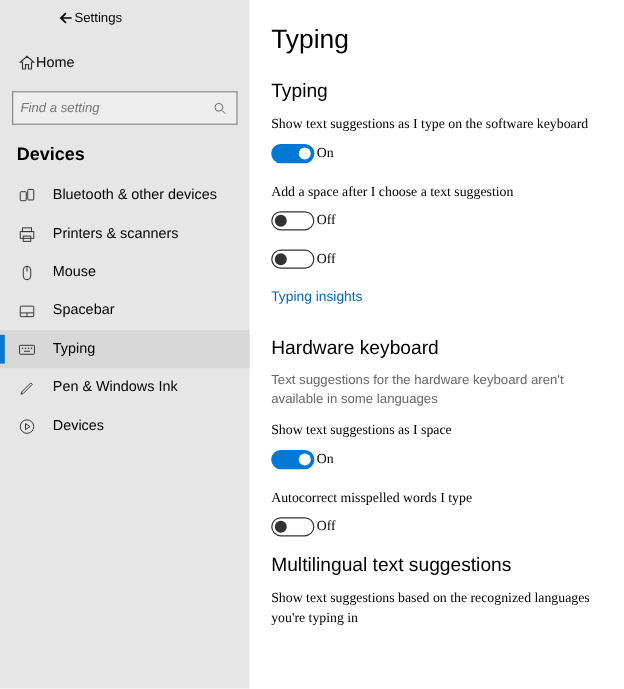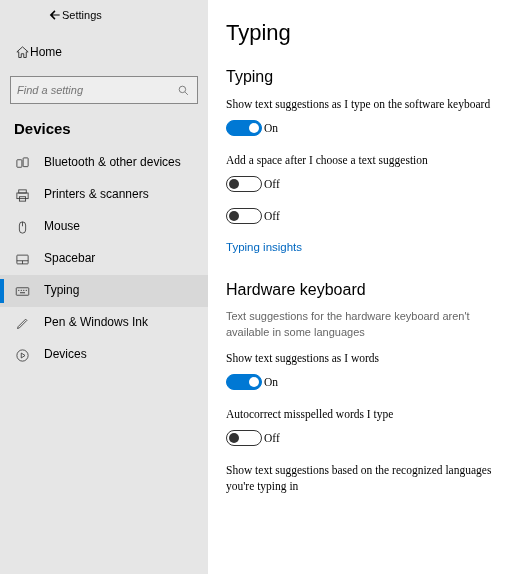--- a/index.html
+++ b/index.html
@@ -251,37 +251,38 @@
       <span class="toggle-state">Off</span>
     </div>
   </div>
 
   <span class="link">Typing insights</span>
 
   <div class="group-hdr">Hardware keyboard</div>
   <div class="group-sub">Text suggestions for the hardware keyboard aren't available in some languages</div>
 
   <div class="setting">
-    <div class="setting-label">Show text suggestions as I words</div>
+    <div class="setting-label">Show text suggestions as I space</div>
     <div class="toggle-row">
       <div class="toggle on">
           <div class="knob"></div>
         </div>
       <span class="toggle-state">On</span>
     </div>
   </div>
 
   <div class="setting">
     <div class="setting-label">Autocorrect misspelled words I type</div>
     <div class="toggle-row">
       <div class="toggle">
           <div class="knob"></div>
         </div>
       <span class="toggle-state">Off</span>
     </div>
   </div>
 
+  <div class="group-hdr">Multilingual text suggestions</div>
 
   <div class="setting">
     <div class="setting-label">Show text suggestions based on the recognized languages you're typing in</div>
 
   </div>
 </div>
 
 </body></html>

